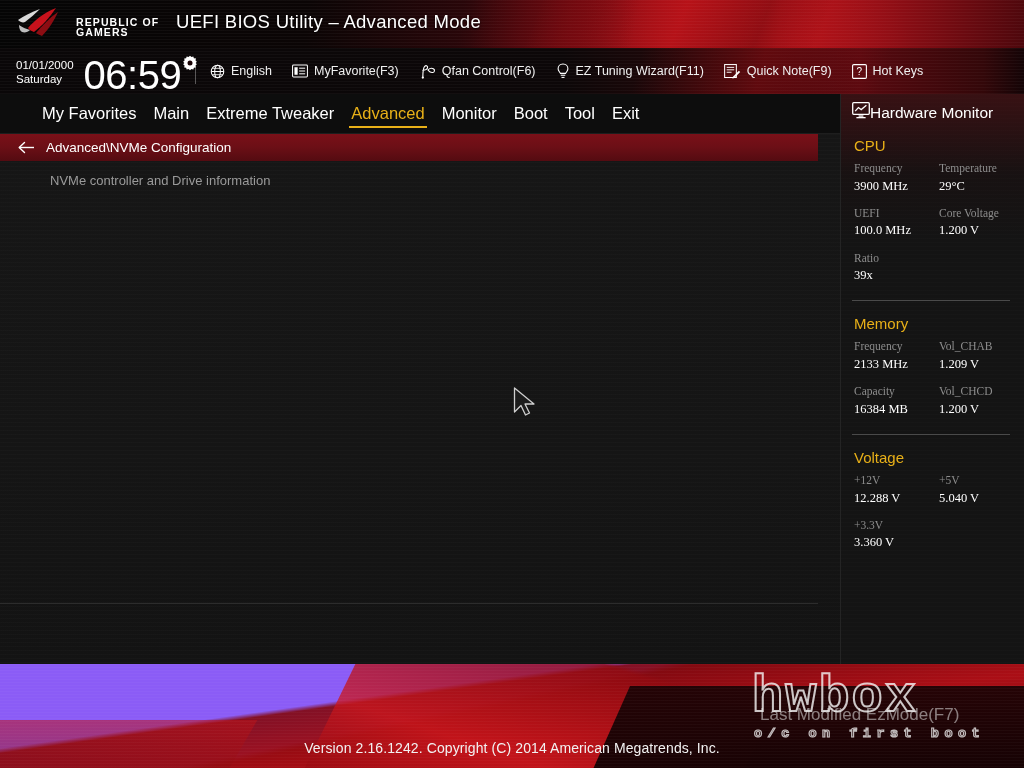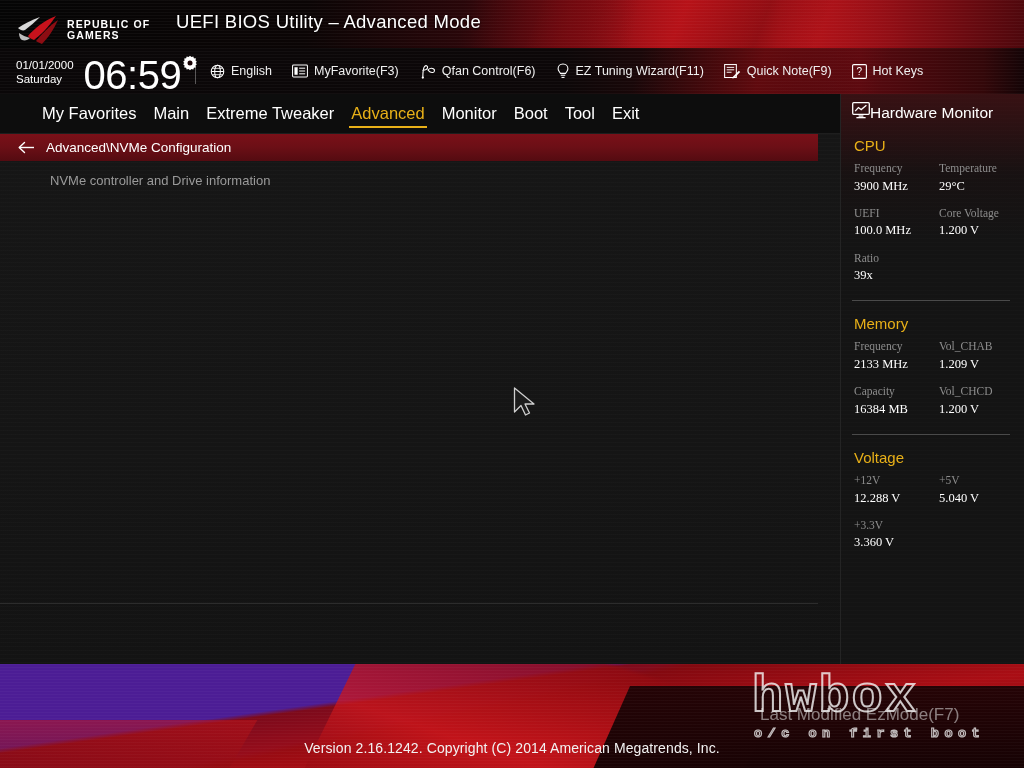--- a/index.html
+++ b/index.html
@@ -24,22 +24,22 @@
       linear-gradient(78deg,  rgba(0,0,0,0) 60%, rgba(175,15,20,0.55) 72%, rgba(0,0,0,0) 88%),
       linear-gradient(95deg,  #050505 0%, #0b0505 30%, #2a0609 46%, #7d0b12 62%, #c0161d 76%, #8a0d14 88%, #4d070c 100%);
     overflow: hidden;
   }
   .header::after {
     content: ""; position: absolute; left: 0; top: 0; right: 0; bottom: 0;
     background: repeating-linear-gradient(180deg, rgba(255,255,255,0.035) 0px, rgba(255,255,255,0.035) 1px, rgba(0,0,0,0) 1px, rgba(0,0,0,0) 3px);
     pointer-events: none;
   }
   .rog-logo {
-    position: absolute; left: 16px; top: 14px;
-    display: flex; align-items: center; gap: 7px; z-index: 3;
+    position: absolute; left: 16px; top: 6px;
+    display: flex; align-items: flex-end; gap: 16px; z-index: 3;
   }
   .rog-mark { width: 44px; height: 32px; display: block; }
   .rog-text { display: flex; flex-direction: column; line-height: 1.02; }
   .rog-text span {
     color: #ffffff; font-size: 10.5px; font-weight: bold;
     letter-spacing: 1.1px; font-family: "Liberation Sans", sans-serif;
   }
   .app-title {
     position: absolute; left: 176px; top: 11px; z-index: 3;
     color: #ffffff; font-size: 18.5px; font-weight: normal;
@@ -150,21 +150,21 @@
   .hw-value { color: #ffffff; font-size: 12.5px; line-height: 1.45; }
   .hw-sep {
     height: 1px; background: #4a4a4a;
     margin: 6px 14px 0 11px;
   }
 
   
   .footer {
     position: absolute; left: 0; top: 664px; width: 1024px; height: 104px;
     overflow: hidden;
-    background: #4c1d95;
+    background: #8b5cf6;
   }
   .footer-red {
     position: absolute; left: 0; top: 0; width: 1024px; height: 104px;
     background:
       linear-gradient(172deg, rgba(0,0,0,0) 0%, rgba(0,0,0,0) 34%, rgba(130,8,14,0.9) 36%, rgba(176,14,20,0.95) 62%, rgba(120,8,13,0.95) 100%),
       linear-gradient(168deg, rgba(0,0,0,0) 0%, rgba(0,0,0,0) 44%, rgba(60,4,7,0.9) 46%, rgba(40,3,5,0.7) 100%);
   }
   .footer-shard-a {
     position: absolute; left: 330px; top: 0px; width: 440px; height: 104px;
     background: linear-gradient(196deg, rgba(0,0,0,0) 0%, rgba(0,0,0,0) 22%, rgba(145,10,16,0.8) 24%, rgba(205,22,28,0.75) 70%, rgba(150,10,16,0.6) 100%);

